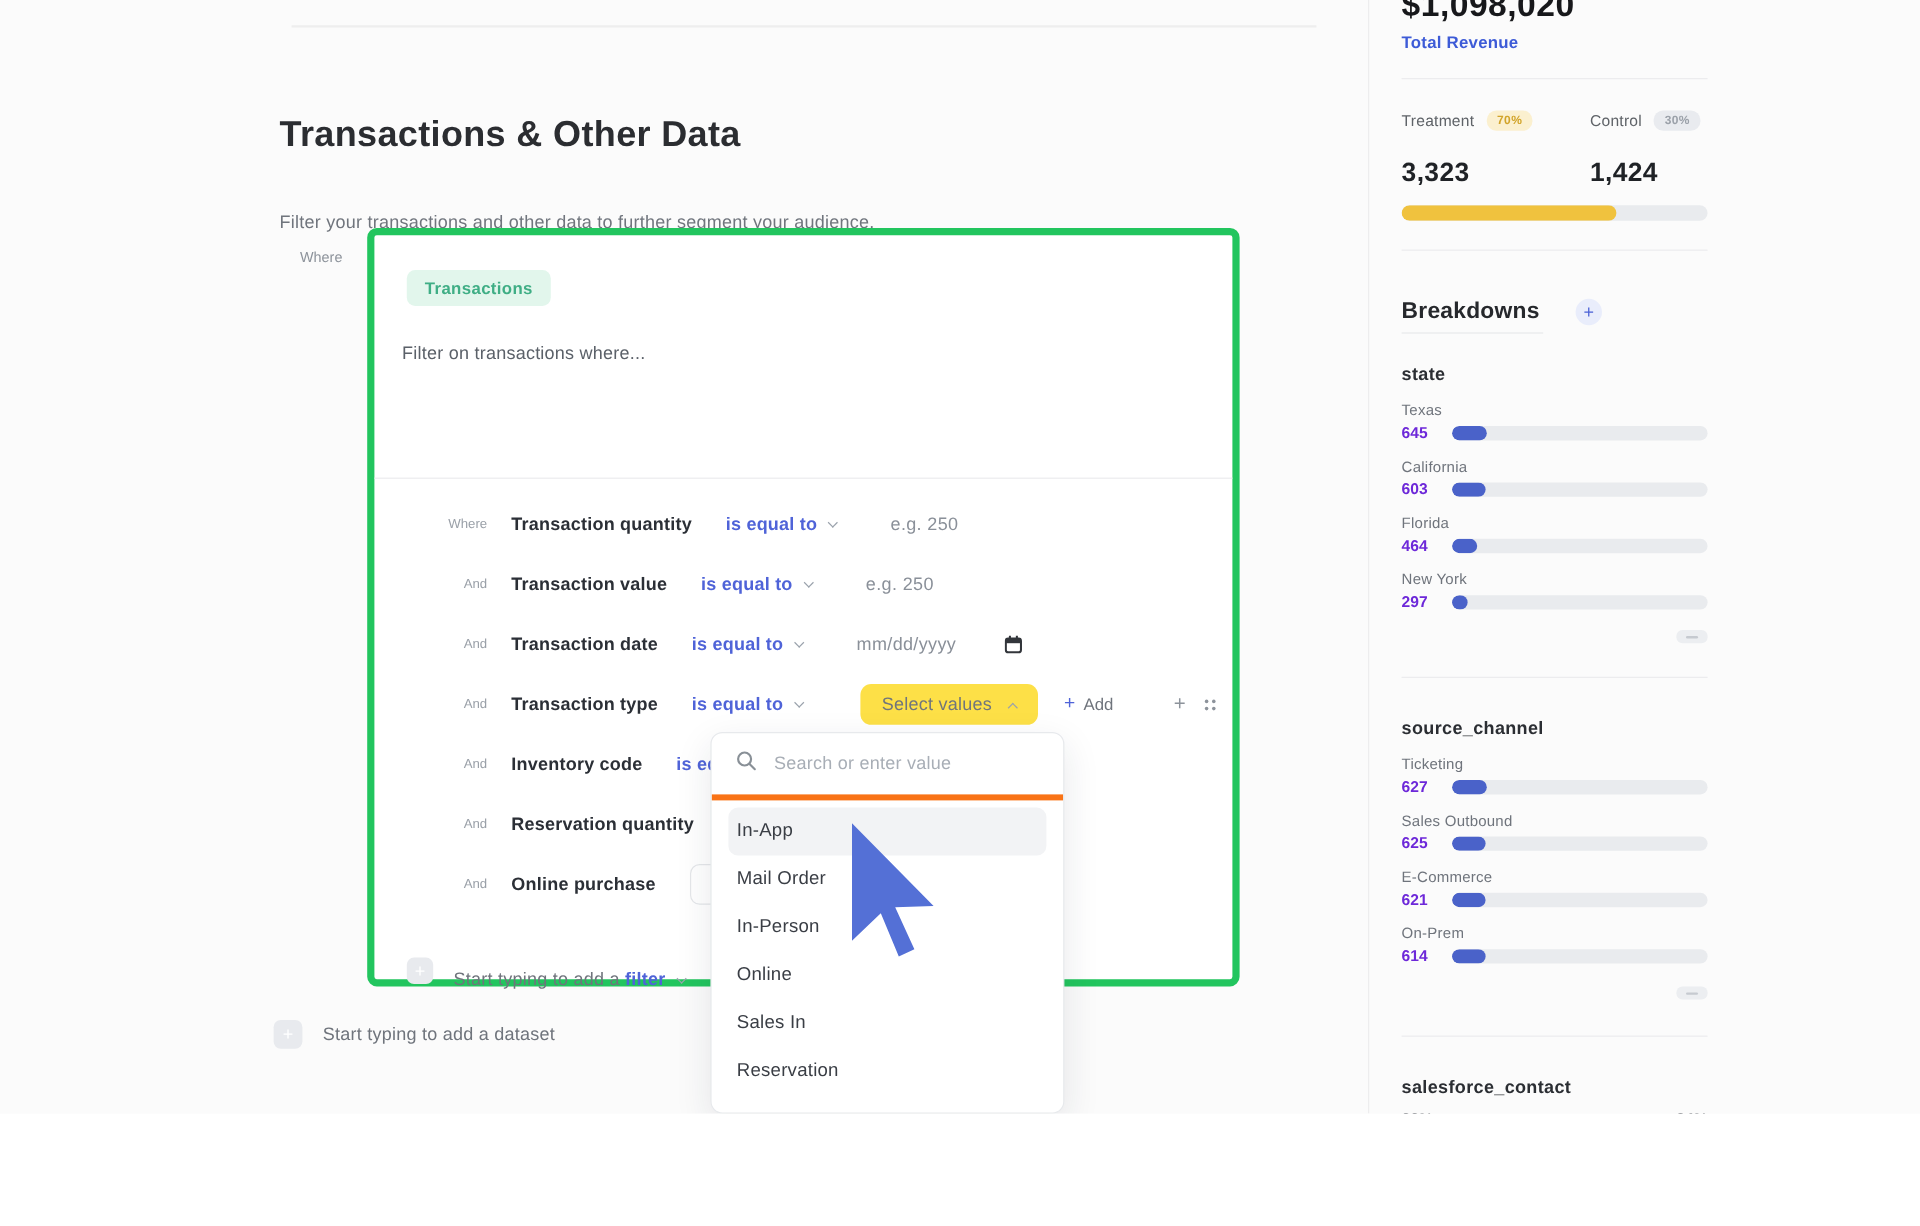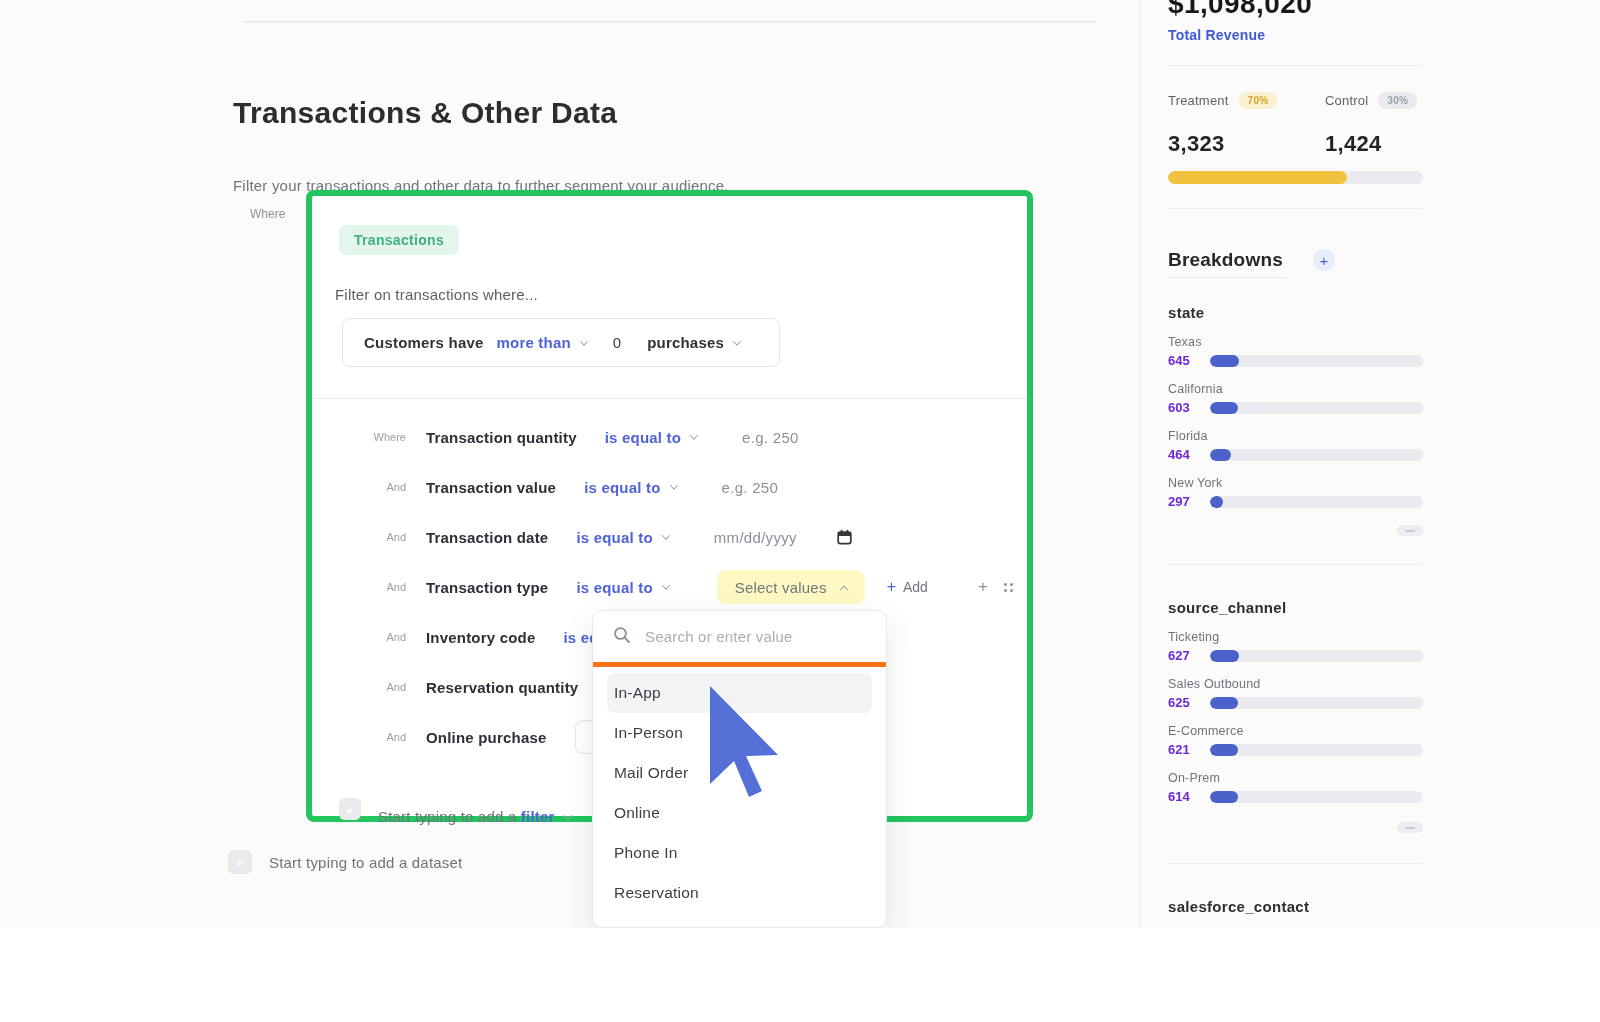--- a/index.html
+++ b/index.html
@@ -29,21 +29,21 @@
 
   .panel-divider { position:absolute; left:0; top:202px; width:100%; height:1px; background:#ececee; }
 
   .rows { position:absolute; left:0; top:202px; width:100%; padding-top:14px; }
   .frow { height:50px; display:flex; align-items:center; padding-left:22px; }
   .conj { width:72px; text-align:right; font-size:11px; color:#9aa0a8; flex:none; }
   .field { margin-left:20px; font-size:15px; font-weight:700; color:#2b2f36; letter-spacing:0.2px; white-space:nowrap; }
   .frow .op { margin-left:28px; white-space:nowrap; }
   .ph { margin-left:45px; font-size:15px; color:#8a9099; letter-spacing:0.3px; white-space:nowrap; }
   .cal-icon { margin-left:40px; display:inline-flex; }
-  .select-btn { margin-left:48px; height:34px; background:#fef9c3; border-radius:9px; display:inline-flex; align-items:center; padding:0 18px; font-size:15px; color:#70757c; letter-spacing:0.2px; cursor:pointer; }
+  .select-btn { margin-left:48px; height:34px; background:#fde047; border-radius:9px; display:inline-flex; align-items:center; padding:0 18px; font-size:15px; color:#70757c; letter-spacing:0.2px; cursor:pointer; }
   .add-link { margin-left:22px; font-size:14px; color:#6f747c; display:inline-flex; align-items:center; cursor:pointer; }
   .add-link .plus { color:var(--accent); font-size:16px; margin-right:7px; font-weight:400; }
   .row-end-icons { margin-left:auto; margin-right:14px; display:flex; align-items:center; gap:16px; }
   .gray-plus { color:#8d939b; font-size:17px; cursor:pointer; }
   .dots { width:3px; height:3px; border-radius:50%; background:#8d939b; box-shadow:6px 0 0 #8d939b, 0 6px 0 #8d939b, 6px 6px 0 #8d939b; margin-right:6px; margin-bottom:6px; cursor:grab; }
   .mini-input { margin-left:28px; width:160px; height:34px; border:1px solid #e5e7ea; border-radius:8px; background:#fff; }
 
   .add-filter-row { margin-top:31px; display:flex; align-items:center; padding-left:27px; }
   .plusbox { width:22px; height:22px; border-radius:6px; background:#e8eaee; color:#ffffff; font-size:15px; display:flex; align-items:center; justify-content:center; flex:none; }
   .hint { margin-left:17px; font-size:15px; color:#6f747c; letter-spacing:0.2px; }
@@ -106,32 +106,20 @@
 
     <div class="top-divider"></div>
     <h1 class="page-title">Transactions &amp; Other Data</h1>
     <p class="subtitle">Filter your transactions and other data to further segment your audience.</p>
     <span class="outer-where">Where</span>
 
     <div class="panel">
       <span class="tag">Transactions</span>
       <p class="intro">Filter on transactions where...</p>
 
-      <div class="cust-box">
-        <span class="dark">Customers have</span>
-        <span class="op">
-            <span>more than</span>
-            <i class="chev"></i>
-          </span>
-        <span class="num">0</span>
-        <span class="dark unitsel">
-            <span>purchases</span>
-            <i class="chev"></i>
-          </span>
-      </div>
 
       <div class="panel-divider"></div>
 
       <div class="rows">
 
         <div class="frow">
           <span class="conj">Where</span>
           <span class="field">Transaction quantity</span>
           <span class="op">
               <span>is equal to</span>
@@ -228,24 +216,24 @@
         <span>
           <svg width="18" height="18" viewBox="0 0 18 18" fill="none">
               <circle cx="7.5" cy="7.5" r="5.4" stroke="#899097" stroke-width="1.8"></circle>
               <line x1="11.6" y1="11.6" x2="16" y2="16" stroke="#899097" stroke-width="1.8" stroke-linecap="round"></line>
             </svg>
         </span>
         <span class="placeholder">Search or enter value</span>
       </div>
       <div class="options">
         <div class="option hl">In-App</div>
+        <div class="option">Mail Order</div>
         <div class="option">In-Person</div>
-        <div class="option">Mail Order</div>
         <div class="option">Online</div>
-        <div class="option">Phone In</div>
+        <div class="option">Sales In</div>
         <div class="option">Reservation</div>
       </div>
     </div>
 
     <svg class="cursor" width="72" height="120" viewBox="0 0 72 120">
       <polygon points="2,2 2,100 26,77 41,113 54,107 38,72 70,71" fill="#5470d6"></polygon>
     </svg>
 
     <div class="vdivider"></div>
 

